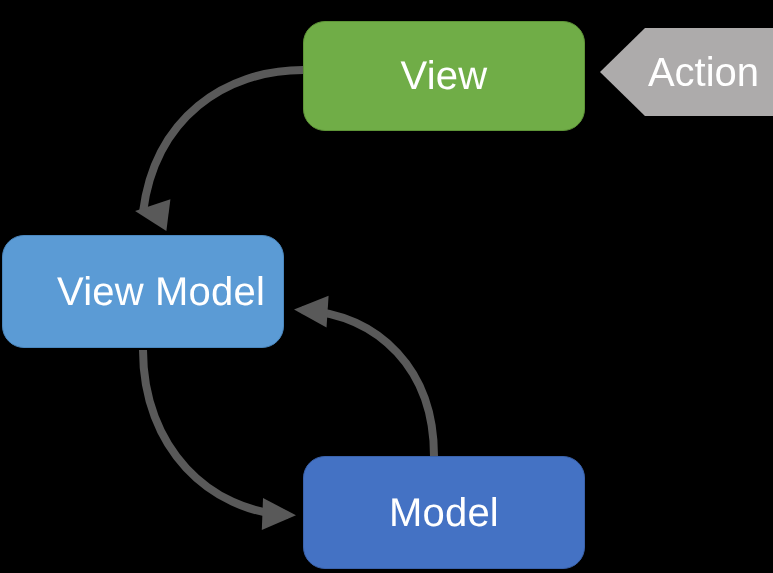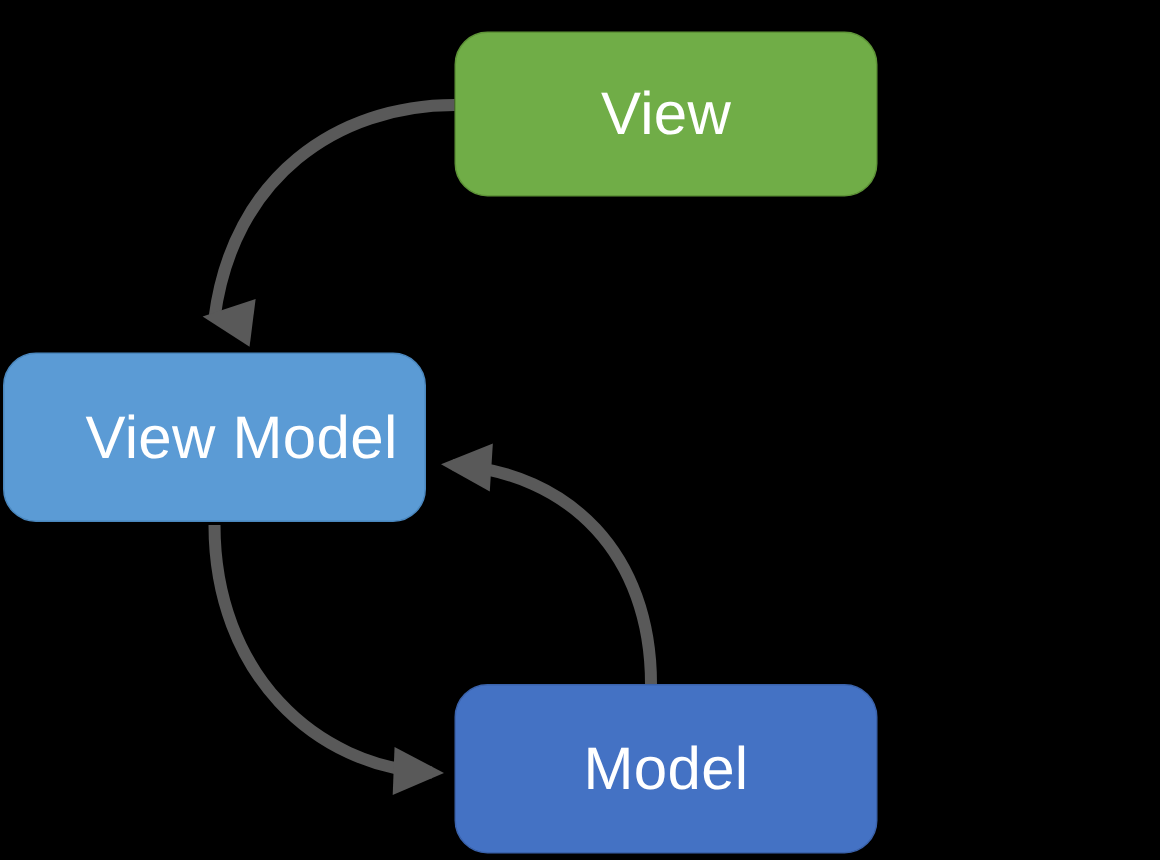--- a/index.html
+++ b/index.html
@@ -127,14 +127,17 @@
   </div>
 
   <div class="node" id="node-view-model">
     <span class="node-label">View Model</span>
   </div>
 
   <div class="node" id="node-model">
     <span class="node-label">Model</span>
   </div>
 
+  <div id="node-action">
+    <span class="node-label">Action</span>
+  </div>
 
 </div>
 
 </body></html>

